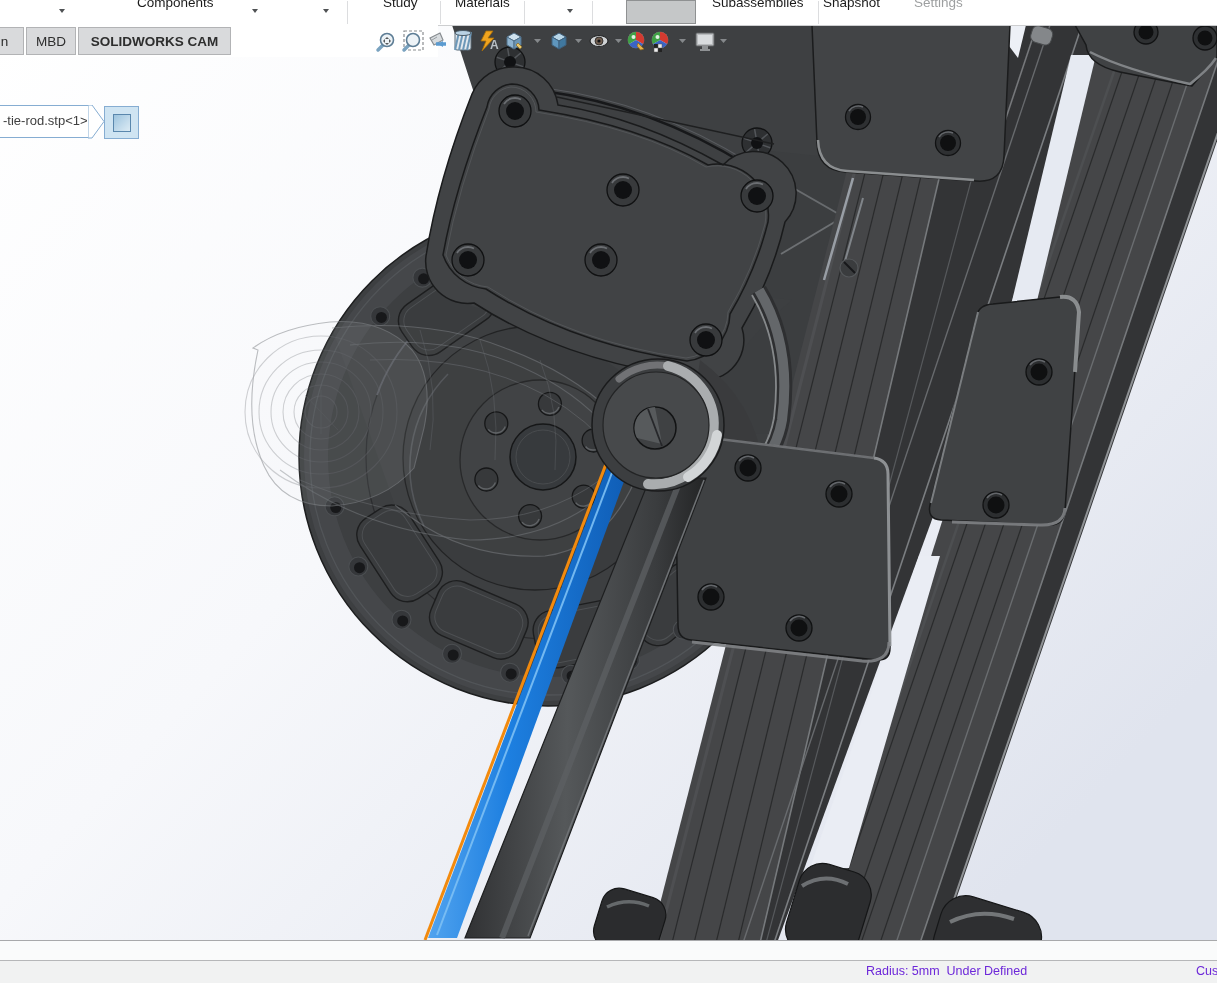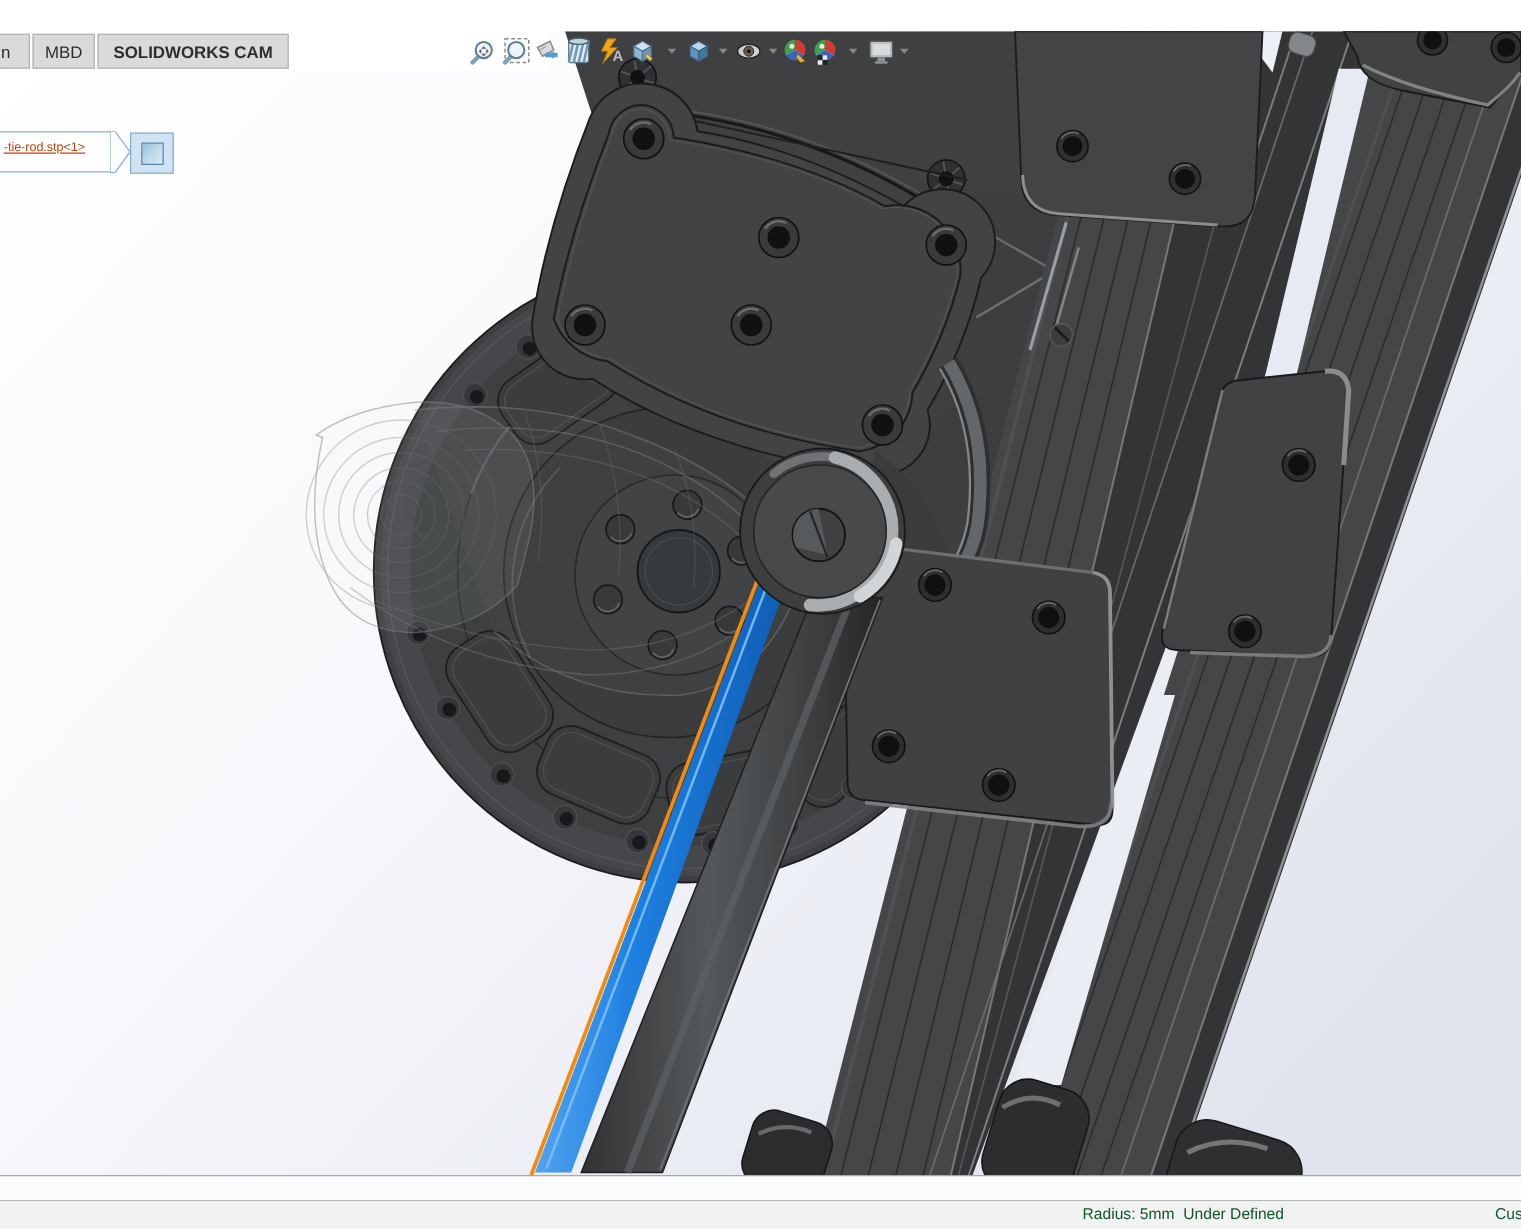--- a/index.html
+++ b/index.html
@@ -16,25 +16,25 @@
   #graybtn{position:absolute;left:626px;top:0;width:70px;height:24px;background:#c5c7c8;
     border:1px solid #8f9192;box-sizing:border-box;}
   #tabstrip{left:0;top:25px;width:438px;height:32px;background:#ffffff;}
   .tab{position:absolute;top:2px;height:28px;background:#d9dadc;border:1px solid #b2b3b5;
     box-sizing:border-box;font-size:13.5px;color:#2e2e2e;text-align:center;
     line-height:27px;white-space:nowrap;overflow:hidden;}
   #statwrap{left:0;top:940px;width:1217px;height:43px;background:#fafbfb;}
   #statline1{left:0;top:0;width:1217px;height:1px;background:#a8a9ab;}
   #statline2{left:0;top:20px;width:1217px;height:1px;background:#b6b7b9;}
   #statbar{left:0;top:21px;width:1217px;height:22px;background:#f1f2f2;}
-  .stext{position:absolute;top:3px;font-size:12.5px;color:#14532d;white-space:nowrap;}
+  .stext{position:absolute;top:3px;font-size:12.5px;color:#6d28d9;white-space:nowrap;}
   #crumb{left:0;top:104px;height:36px;}
   #crumbbox{position:absolute;left:-10px;top:1px;width:99px;height:33px;background:#fff;
     border:1px solid #86add2;box-sizing:border-box;}
-  #crumbtxt{position:absolute;left:12px;top:7px;font-size:10px;color:#c2410c;white-space:nowrap;text-decoration:underline;}
+  #crumbtxt{position:absolute;left:12px;top:7px;font-size:13px;color:#404040;white-space:nowrap;}
   #crumbbtn{position:absolute;left:104px;top:2px;width:35px;height:33px;background:#cfe4f2;
     border:1px solid #86add2;box-sizing:border-box;}
   #crumbsq{position:absolute;left:8px;top:7px;width:16px;height:16px;
     background:linear-gradient(135deg,#9cc3de 0%,#c4dcec 60%,#dcebf4 100%);
     border:1px solid #5a87ad;}
 </style>
 </head>
 <body>
 <div id="page">
   <div class="abs" id="scene" style="left:0;top:25px;width:1217px;height:915px;">
@@ -303,20 +303,38 @@
 <g transform="rotate(17 988 938)">
           <rect x="936" y="903" width="104" height="74" rx="26" fill="#2e2f31" stroke="#161718" stroke-width="1.2"></rect>
         </g>
 <path d="M950,922 Q980,907 1014,919" fill="none" stroke="#85888b" stroke-width="4" opacity="0.8"></path>
 <g transform="rotate(17 630 922)">
           <rect x="597" y="892" width="66" height="62" rx="18" fill="#2b2c2e" stroke="#151617" stroke-width="1.2"></rect>
         </g>
 <path d="M607,907 Q628,897 649,906" fill="none" stroke="#7a7d80" stroke-width="3.5" opacity="0.75"></path>
       </svg>
   </div>
+  <div class="abs" id="ribbon">
+    <span class="rlabel" style="left:137px;">Components</span>
+    <span class="rlabel" style="left:383px;">Study</span>
+    <span class="rlabel" style="left:455px;">Materials</span>
+    <span class="rlabel" style="left:712px;">Subassemblies</span>
+    <span class="rlabel" style="left:823px;">Snapshot</span>
+    <span class="rlabel gray" style="left:914px;">Settings</span>
+    <i class="dd" style="left:59px;"></i>
+    <i class="dd" style="left:252px;"></i>
+    <i class="dd" style="left:323px;"></i>
+    <i class="dd" style="left:567px;"></i>
+    <div class="vsep" style="left:347px;"></div>
+    <div class="vsep" style="left:440px;"></div>
+    <div class="vsep" style="left:524px;"></div>
+    <div class="vsep" style="left:592px;"></div>
+    <div class="vsep" style="left:818px;"></div>
+    <div id="graybtn"></div>
+  </div>
   <div class="abs" id="tabstrip">
     <div class="tab" style="left:-30px;width:54px;">&nbsp;&nbsp;&nbsp;&nbsp;n</div>
     <div class="tab" style="left:26px;width:50px;">MBD</div>
     <div class="tab" style="left:78px;width:153px;font-weight:bold;">SOLIDWORKS CAM</div>
   </div>
   <div class="abs" id="hud" style="left:370px;top:29px;width:390px;height:26px;">
 <svg width="390" height="26" viewBox="0 0 390 26">
 <line x1="13" y1="16" x2="8" y2="21" stroke="#7aa3c0" stroke-width="3.5" stroke-linecap="round"></line>
         <circle cx="17" cy="11" r="6.5" fill="#edf3f7" stroke="#5d7d95" stroke-width="1.6"></circle>
 <path d="M17,8 l2,2 h-4 z M17,16 l2,-2 h-4 z M13,12 l2,-2 v4 z M21,12 l-2,-2 v4 z" fill="#55585a"></path>

